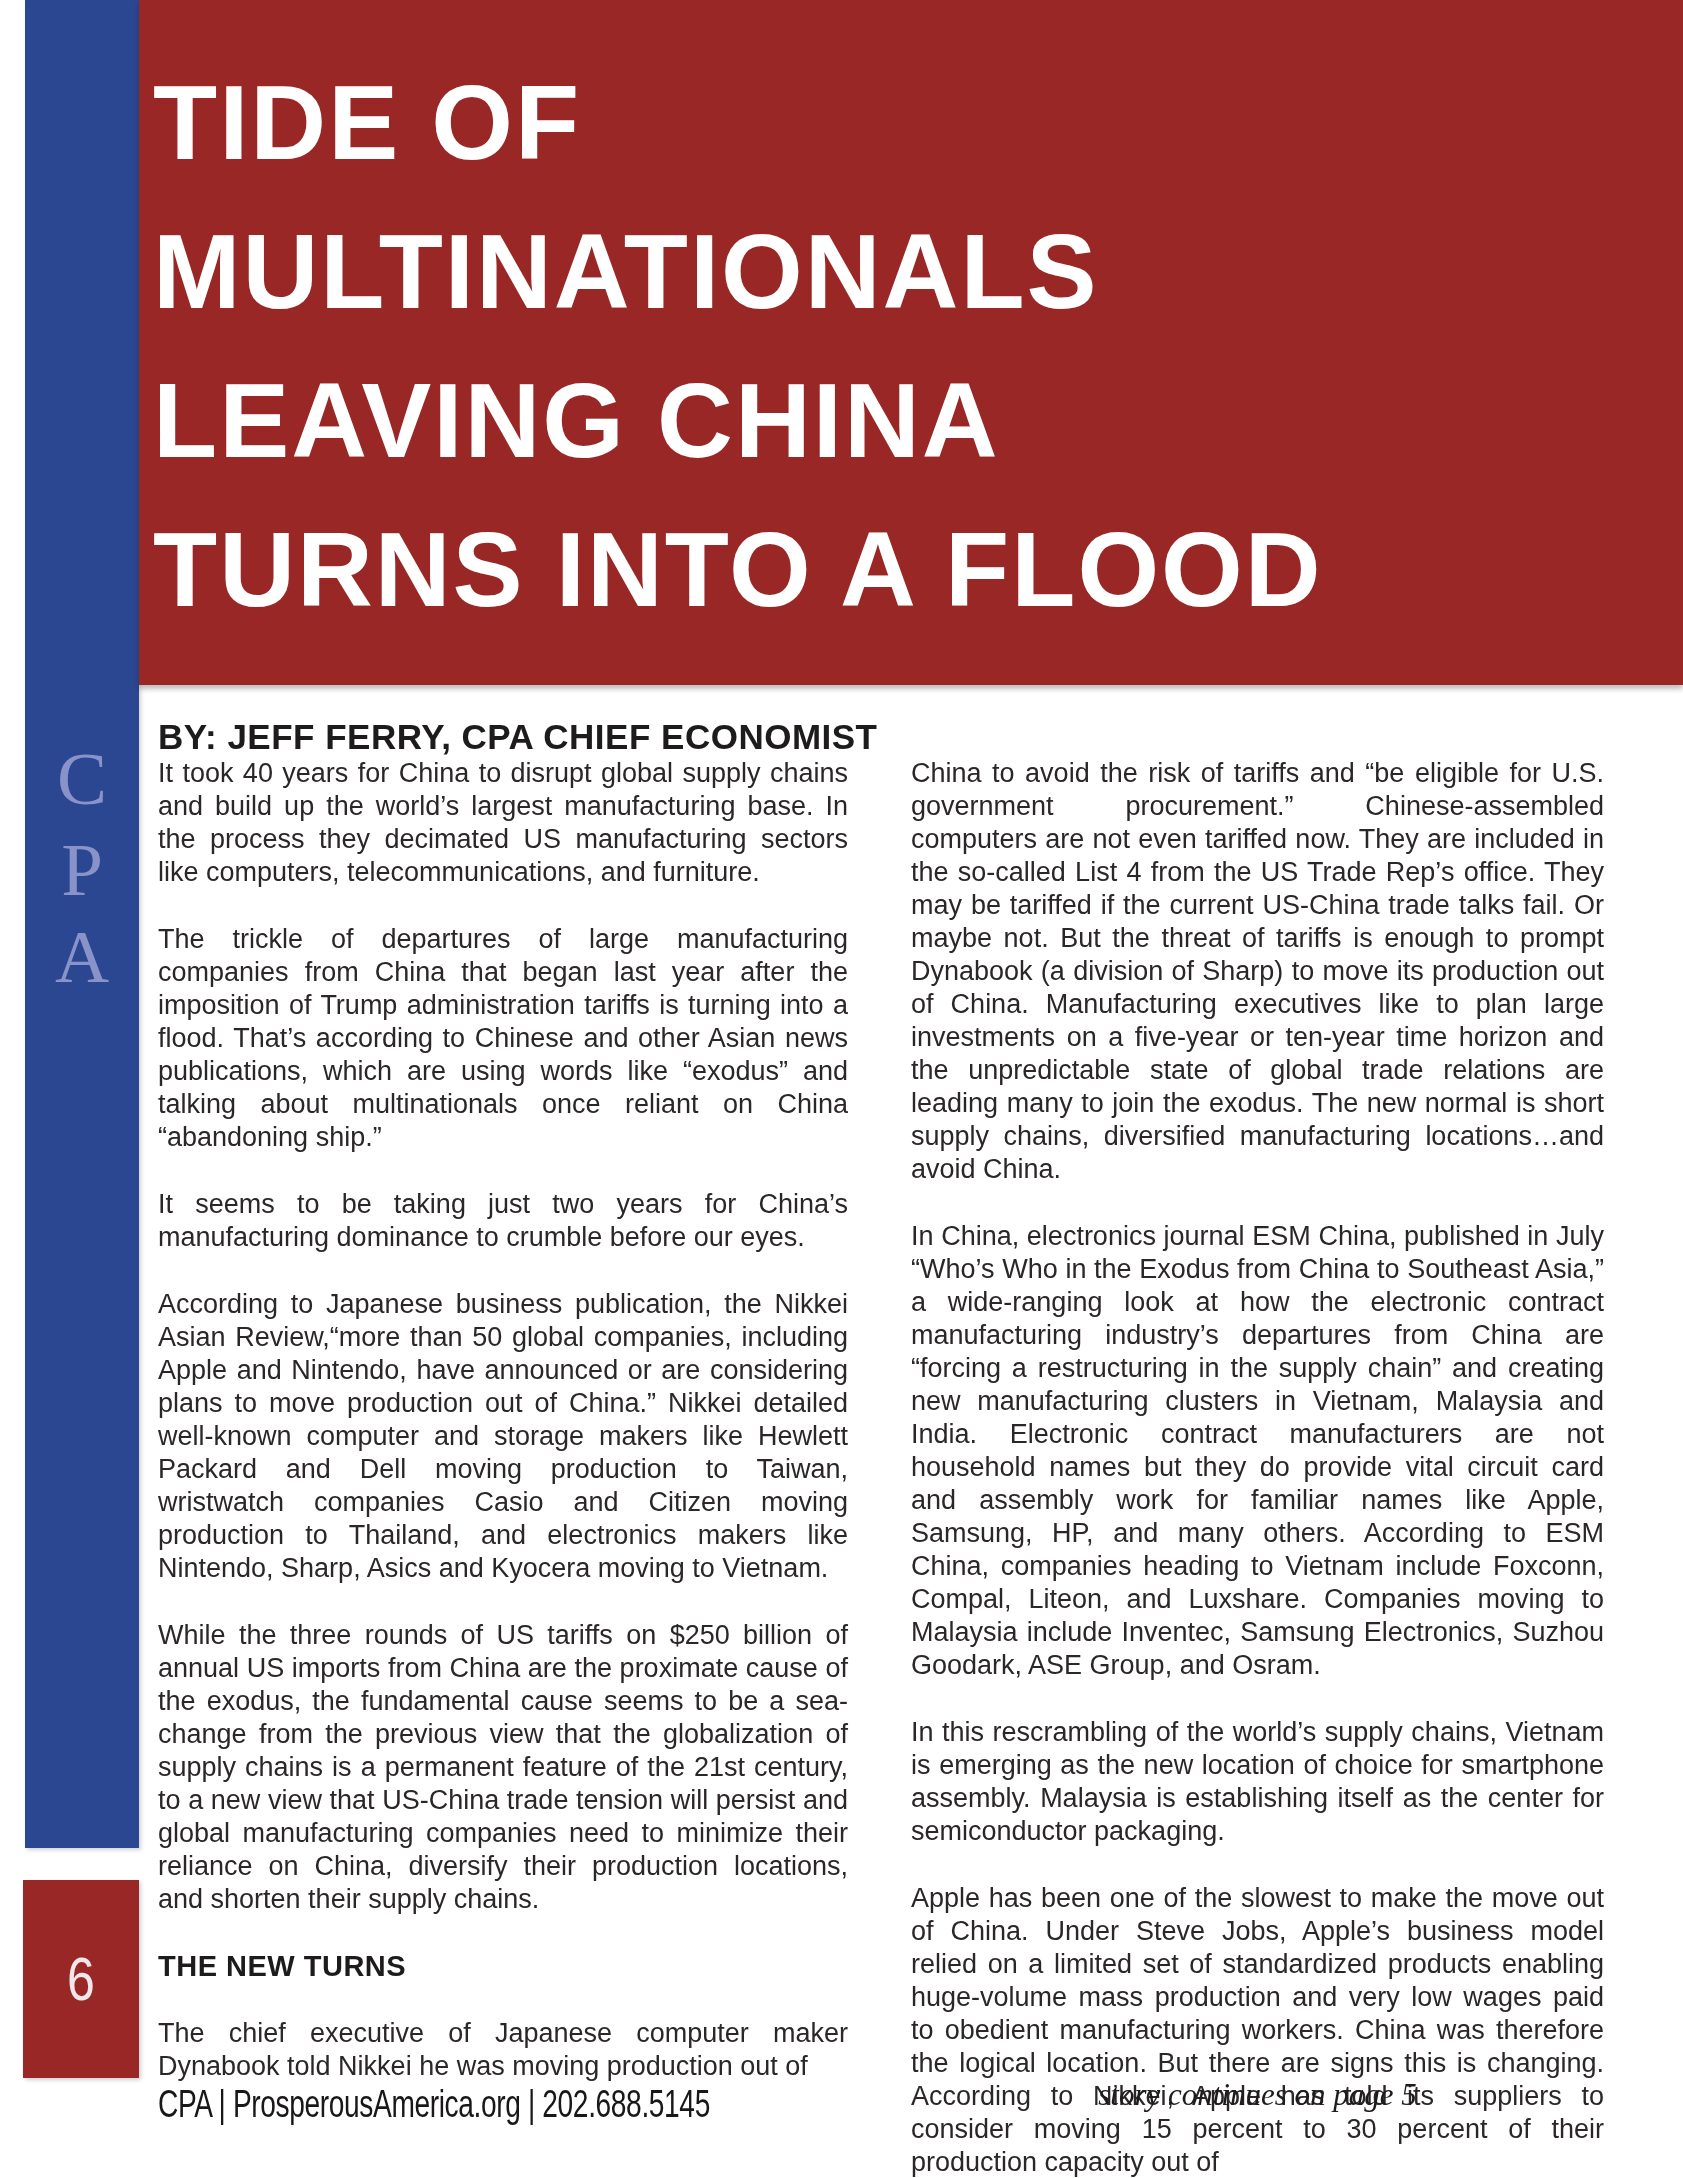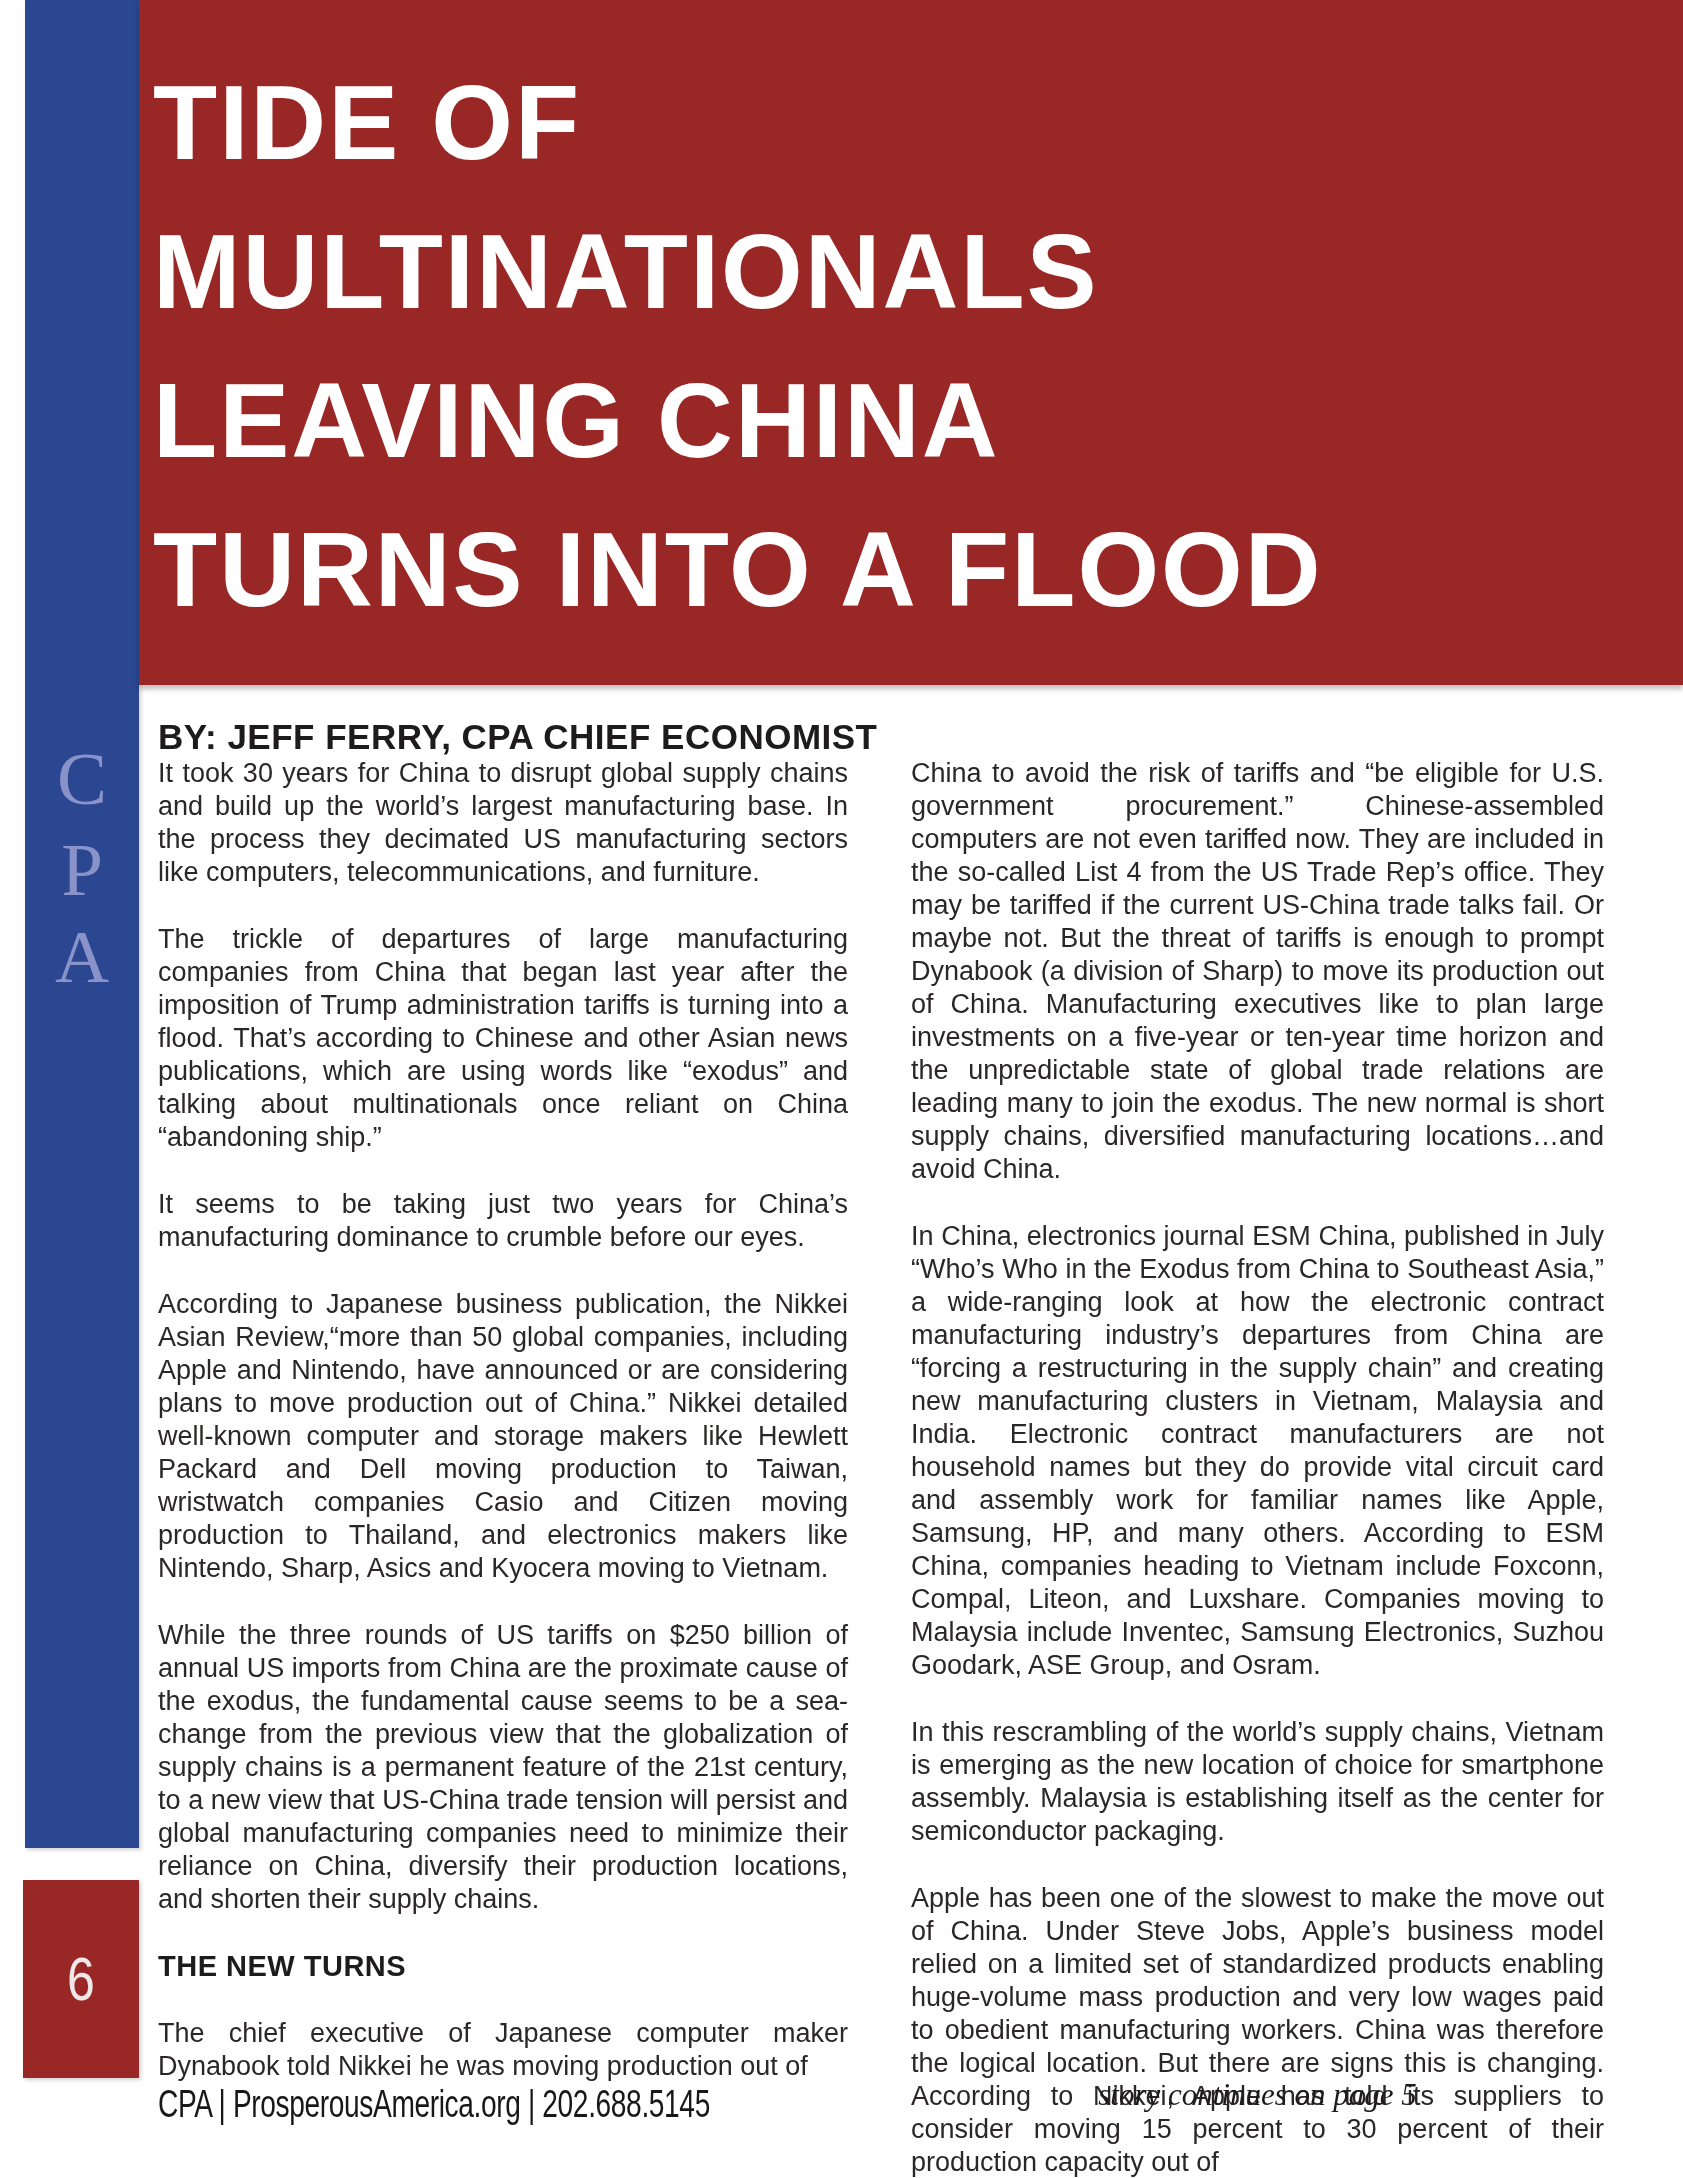--- a/index.html
+++ b/index.html
@@ -120,21 +120,21 @@
       <div class="title-line">TIDE OF</div>
       <div class="title-line">MULTINATIONALS</div>
       <div class="title-line">LEAVING CHINA</div>
       <div class="title-line">TURNS INTO A FLOOD</div>
     </div>
   </div>
 
   <div class="byline">BY: JEFF FERRY, CPA CHIEF ECONOMIST</div>
 
   <div class="col col-left">
-    <p>It took 30 years for China to disrupt global supply chains and build up the world’s largest manufacturing base. In the process they decimated US manufacturing sectors like computers, telecommunications, and furniture.</p>
+    <p>It took 40 years for China to disrupt global supply chains and build up the world’s largest manufacturing base. In the process they decimated US manufacturing sectors like computers, telecommunications, and furniture.</p>
     <p>The trickle of departures of large manufacturing companies from China that began last year after the imposition of Trump administration tariffs is turning into a flood. That’s according to Chinese and other Asian news publications, which are using words like “exodus” and talking about multinationals once reliant on China “abandoning ship.”</p>
     <p>It seems to be taking just two years for China’s manufacturing dominance to crumble before our eyes.</p>
     <p>According to Japanese business publication, the Nikkei Asian Review,“more than 50 global companies, including Apple and Nintendo, have announced or are considering plans to move production out of China.”  Nikkei detailed well-known computer and storage makers like Hewlett Packard and Dell moving production to Taiwan, wristwatch companies Casio and Citizen moving production to Thailand, and electronics makers like Nintendo, Sharp, Asics and Kyocera moving to Vietnam.</p>
     <p>While the three rounds of US tariffs on $250 billion of annual US imports from China are the proximate cause of the exodus, the fundamental cause seems to be a sea-change from the previous view that the globalization of supply chains is a permanent feature of the 21st century, to a new view that US-China trade tension will persist and global manufacturing companies need to minimize their reliance on China, diversify their production locations, and shorten their supply chains.</p>
     <h3 class="subhead">THE NEW TURNS</h3>
     <p>The chief executive of Japanese computer maker Dynabook told Nikkei he was moving production out of</p>
   </div>
 
   <div class="col col-right">
     <p>China to avoid the risk of tariffs and “be eligible for U.S. government procurement.” Chinese-assembled computers are not even tariffed now. They are included in the so-called List 4 from the US Trade Rep’s office. They may be tariffed if the current US-China trade talks fail. Or maybe not. But the threat of tariffs is enough to prompt Dynabook (a division of Sharp) to move its production out of China. Manufacturing executives like to plan large investments on a five-year or ten-year time horizon and the unpredictable state of global trade relations are leading many to join the exodus. The new normal is short supply chains, diversified manufacturing locations…and avoid China.</p>

